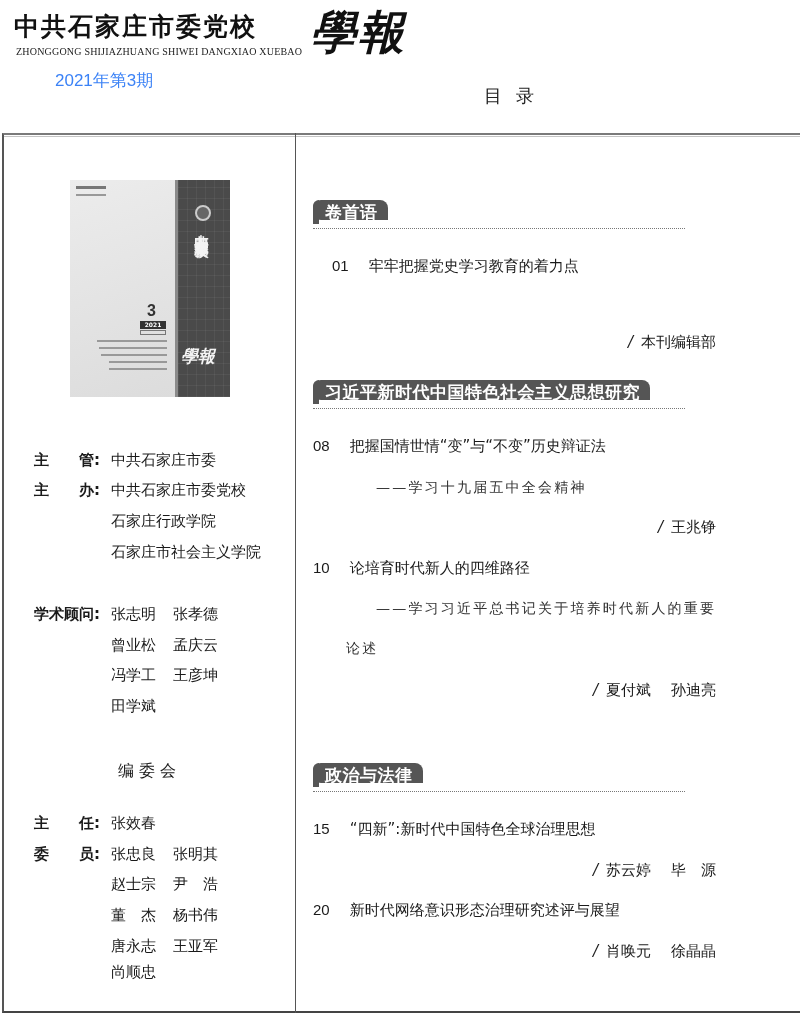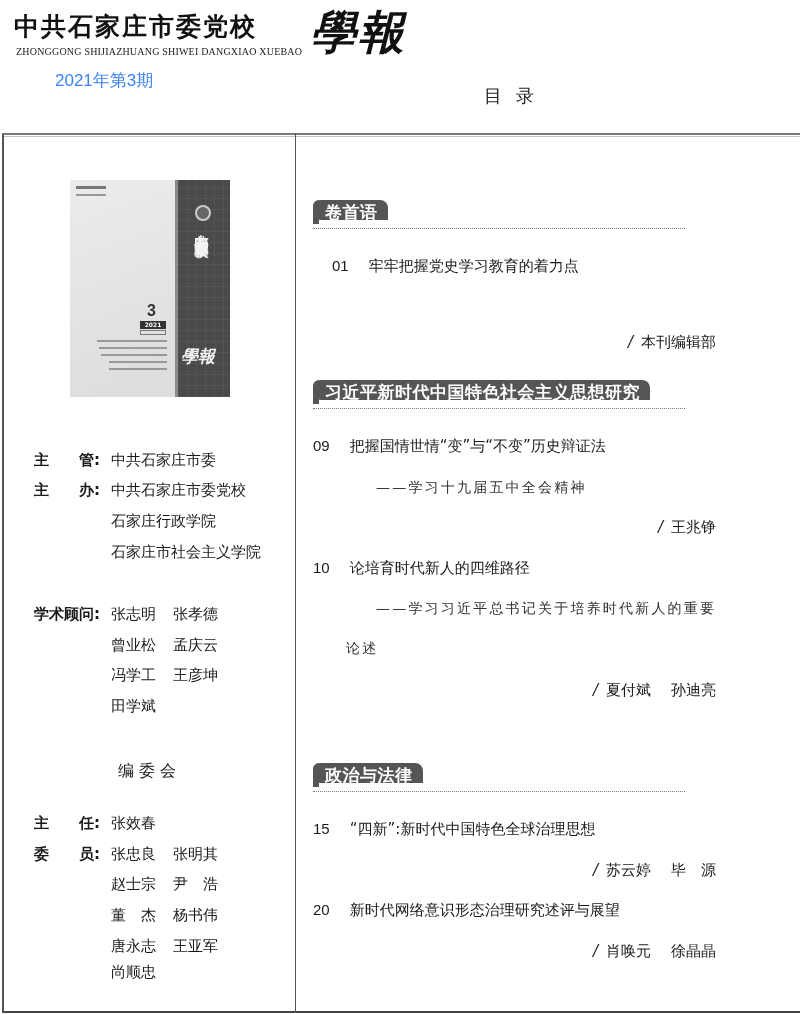--- a/index.html
+++ b/index.html
@@ -157,21 +157,21 @@
   <span class="pg">01</span>
   <span>牢牢把握党史学习教育的着力点</span>
 </div>
 <div class="author" style="top:297px;margin-top:36px;">
   <span class="slash">/</span><span>本刊编辑部</span>
 </div>
 
 <div class="sec-head" style="top:380px;">习近平新时代中国特色社会主义思想研究</div>
 <div class="sec-rule" style="top:408px;"></div>
 <div class="entry" style="top:437px;">
-  <span class="pg">09</span>
+  <span class="pg">08</span>
   <span>把握国情世情“变”与“不变”历史辩证法</span>
 </div>
 <div class="sub" style="left:376px; top:479px;">——学习十九届五中全会精神</div>
 <div class="author" style="top:518px;">
   <span class="slash">/</span><span>王兆铮</span>
 </div>
 
 <div class="entry" style="top:559px;">
   <span class="pg">10</span>
   <span>论培育时代新人的四维路径</span>

